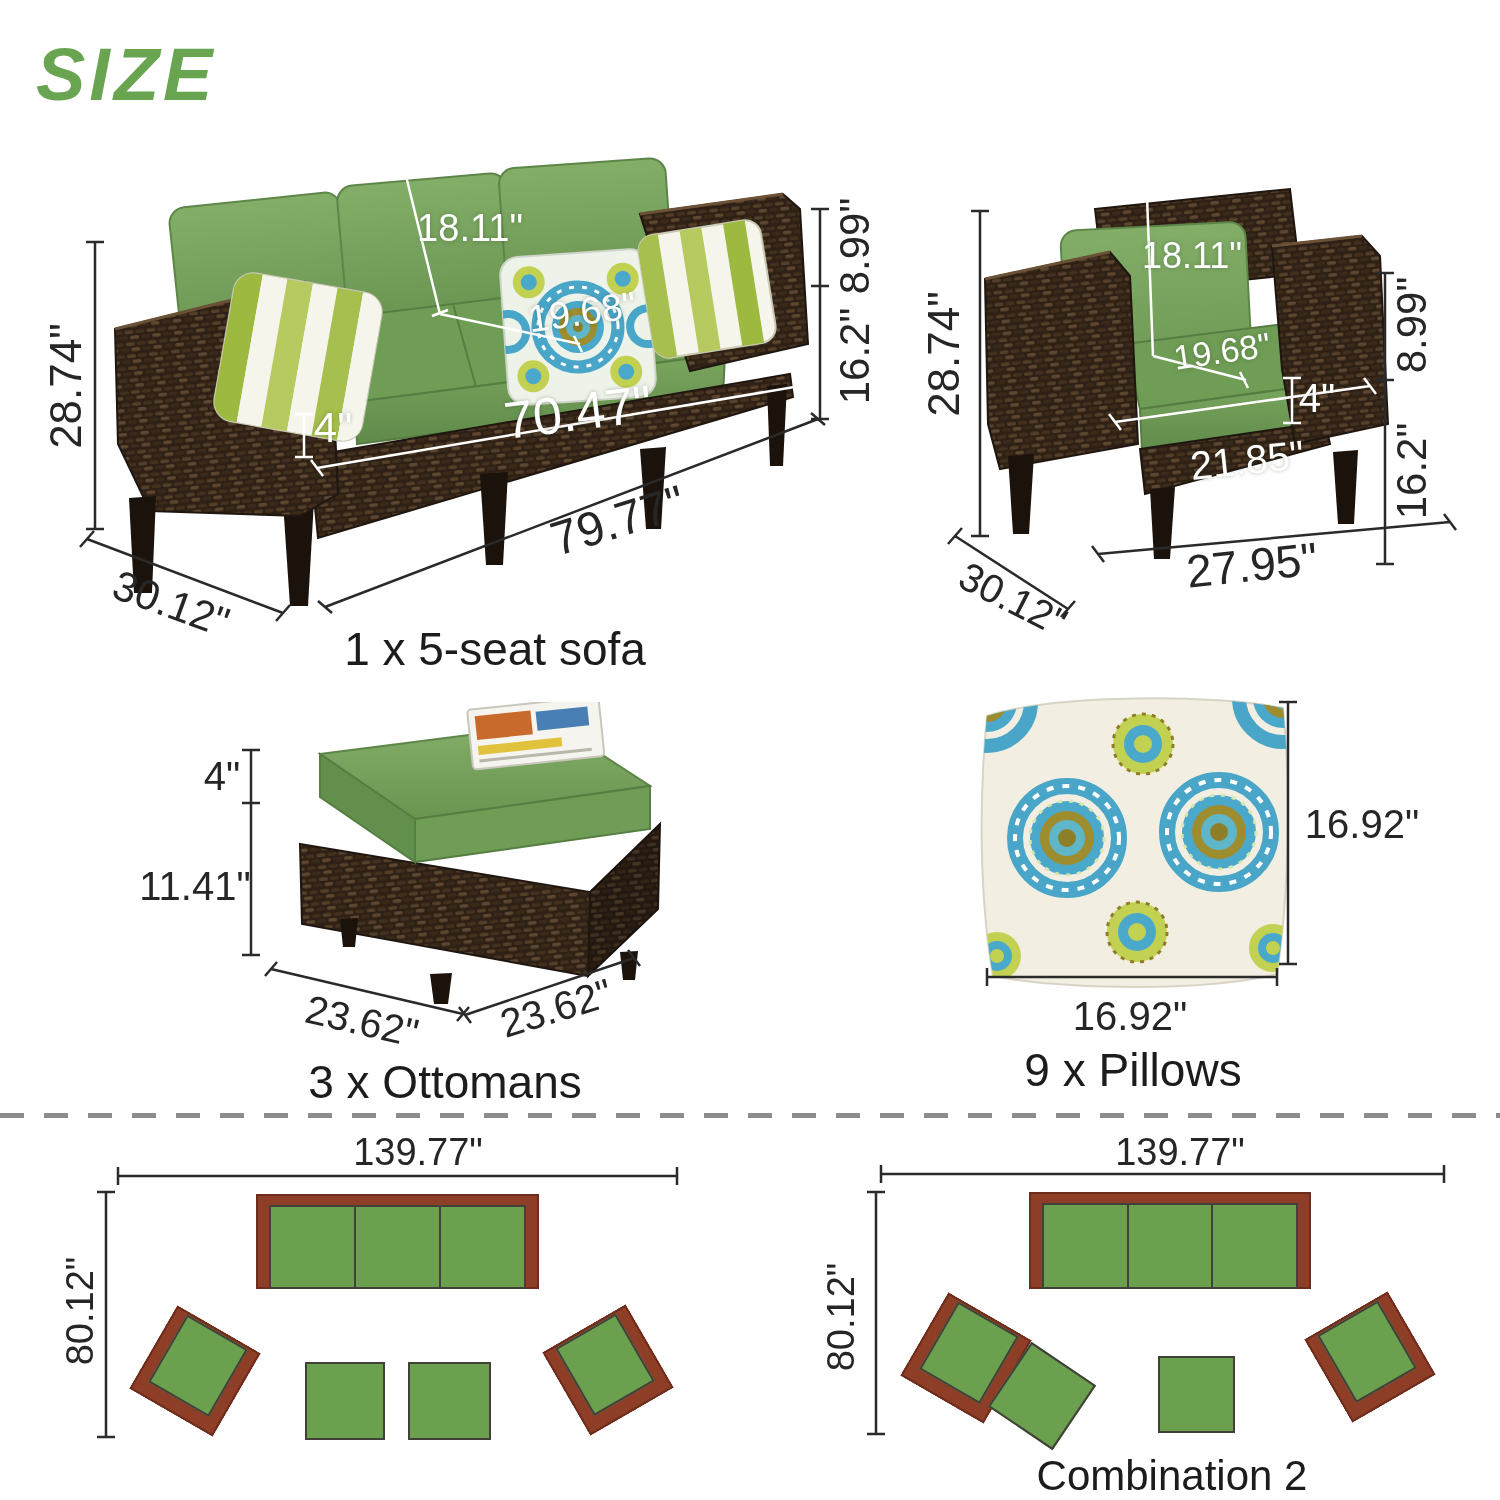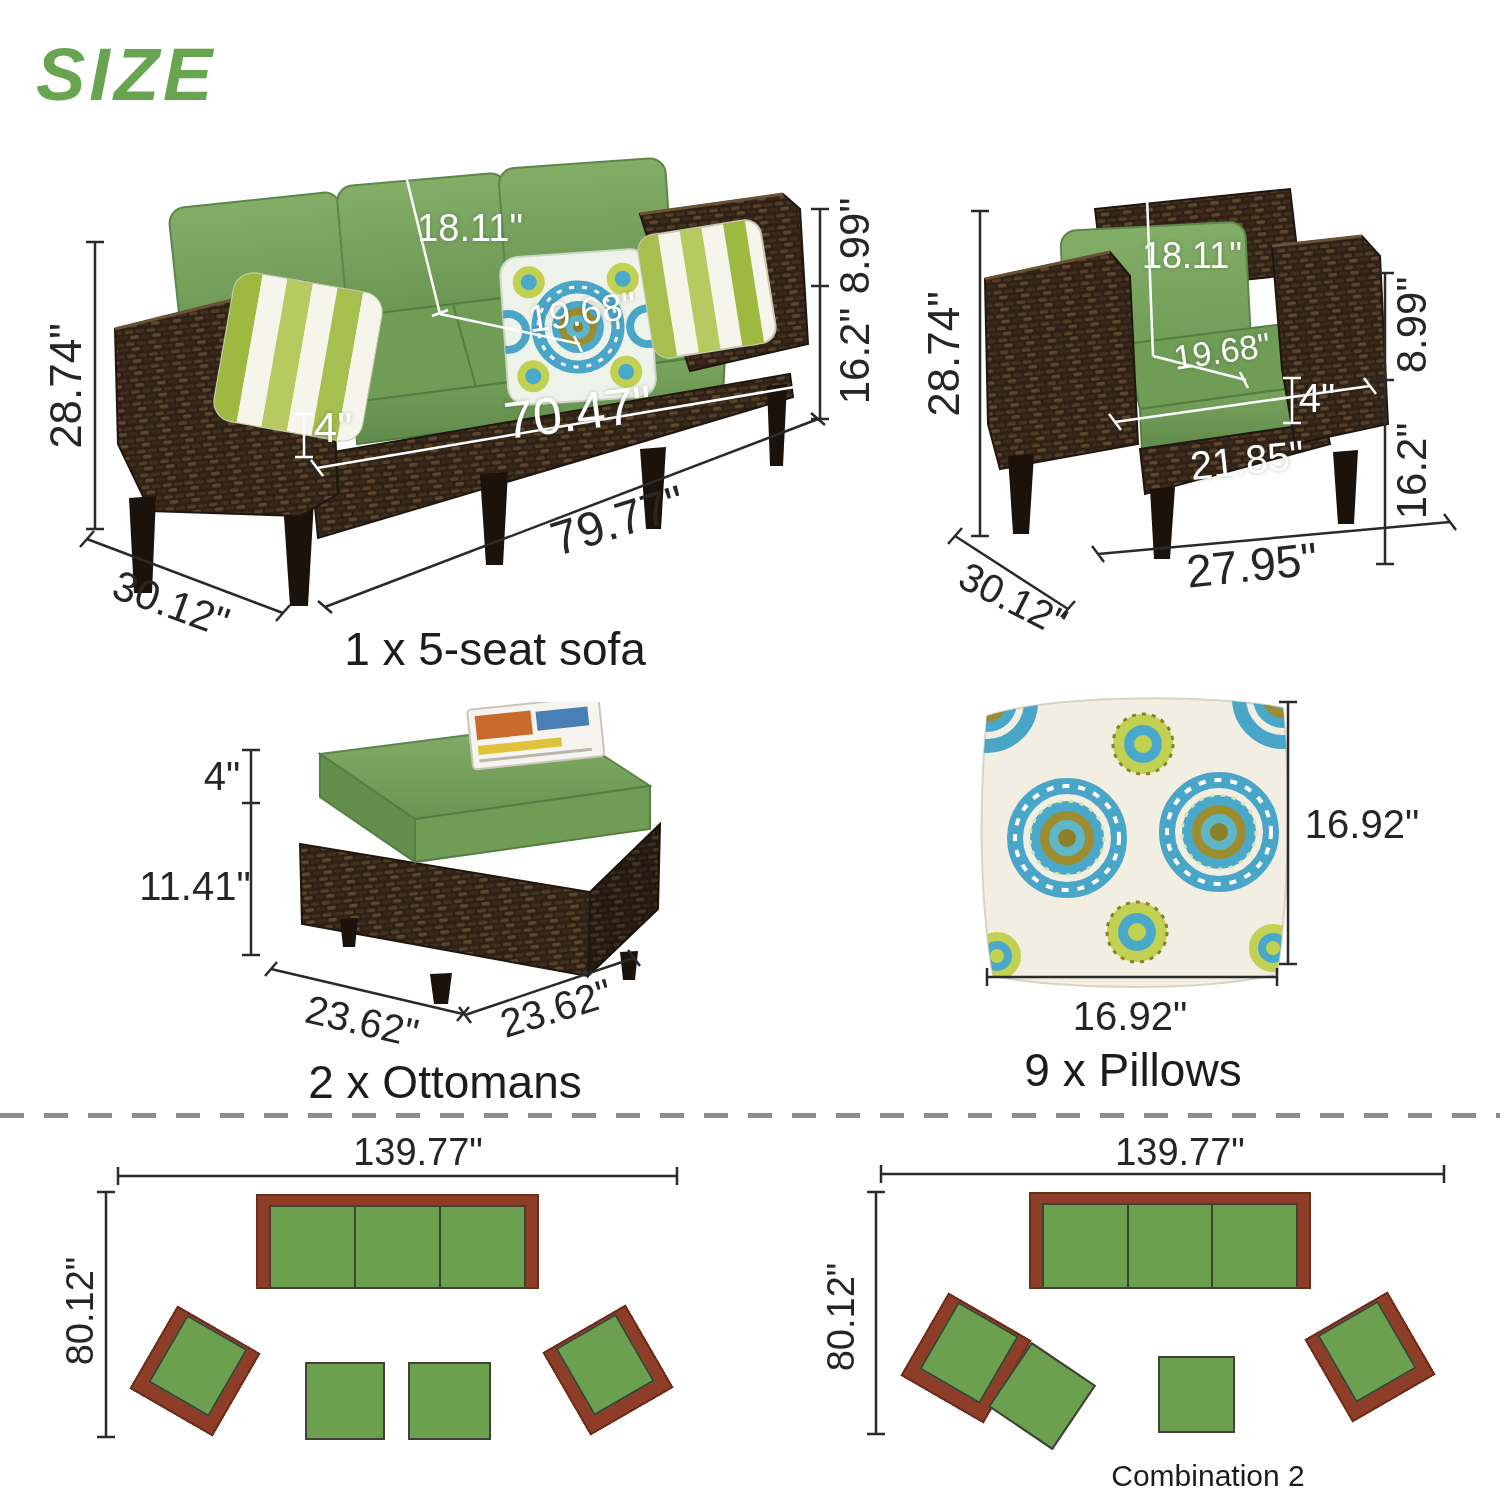--- a/index.html
+++ b/index.html
@@ -340,26 +340,26 @@
   <div class="dim w" style="left:1247px;top:436px;font-size:40px;transform:translate(-50%,-50%) rotate(-6deg)">21.85"</div>
   <div class="dim" style="left:1252px;top:541px;font-size:46px;transform:translate(-50%,-50%) rotate(-6deg)">27.95"</div>
   <div class="dim" style="left:1013px;top:575px;font-size:40px;transform:translate(-50%,-50%) rotate(27deg)">30.12"</div>
   <div class="dim" style="left:1412px;top:301px;font-size:42px;transform:translate(-50%,-50%) rotate(-90deg)">8.99"</div>
   <div class="dim" style="left:1412px;top:447px;font-size:42px;transform:translate(-50%,-50%) rotate(-90deg)">16.2"</div>
 
   <div class="dim" style="left:222px;top:752px;font-size:40px">4"</div>
   <div class="dim" style="left:195px;top:862px;font-size:40px">11.41"</div>
   <div class="dim" style="left:362px;top:997px;font-size:40px;transform:translate(-50%,-50%) rotate(13deg)">23.62"</div>
   <div class="dim" style="left:556px;top:984px;font-size:40px;transform:translate(-50%,-50%) rotate(-17deg)">23.62"</div>
-  <div class="cap" style="left:445px;top:1058px">2 x Ottomans</div>
+  <div class="cap" style="left:445px;top:1058px">3 x Ottomans</div>
 
   <div class="dim" style="left:1362px;top:800px;font-size:40px">16.92"</div>
   <div class="dim" style="left:1130px;top:992px;font-size:40px">16.92"</div>
   <div class="cap" style="left:1133px;top:1046px">9 x Pillows</div>
 
   <div class="dim" style="left:418px;top:1128px;font-size:38px">139.77"</div>
   <div class="dim" style="left:80px;top:1287px;font-size:38px;transform:translate(-50%,-50%) rotate(-90deg)">80.12"</div>
 
   <div class="dim" style="left:1180px;top:1128px;font-size:38px">139.77"</div>
   <div class="dim" style="left:841px;top:1293px;font-size:38px;transform:translate(-50%,-50%) rotate(-90deg)">80.12"</div>
-  <div class="cap" style="left:1208px;top:1452px;font-size:30px">Combination 2</div>
+  <div class="cap" style="left:1172px;top:1452px;font-size:42px">Combination 2</div>
 
 </div>
 
 </body></html>

